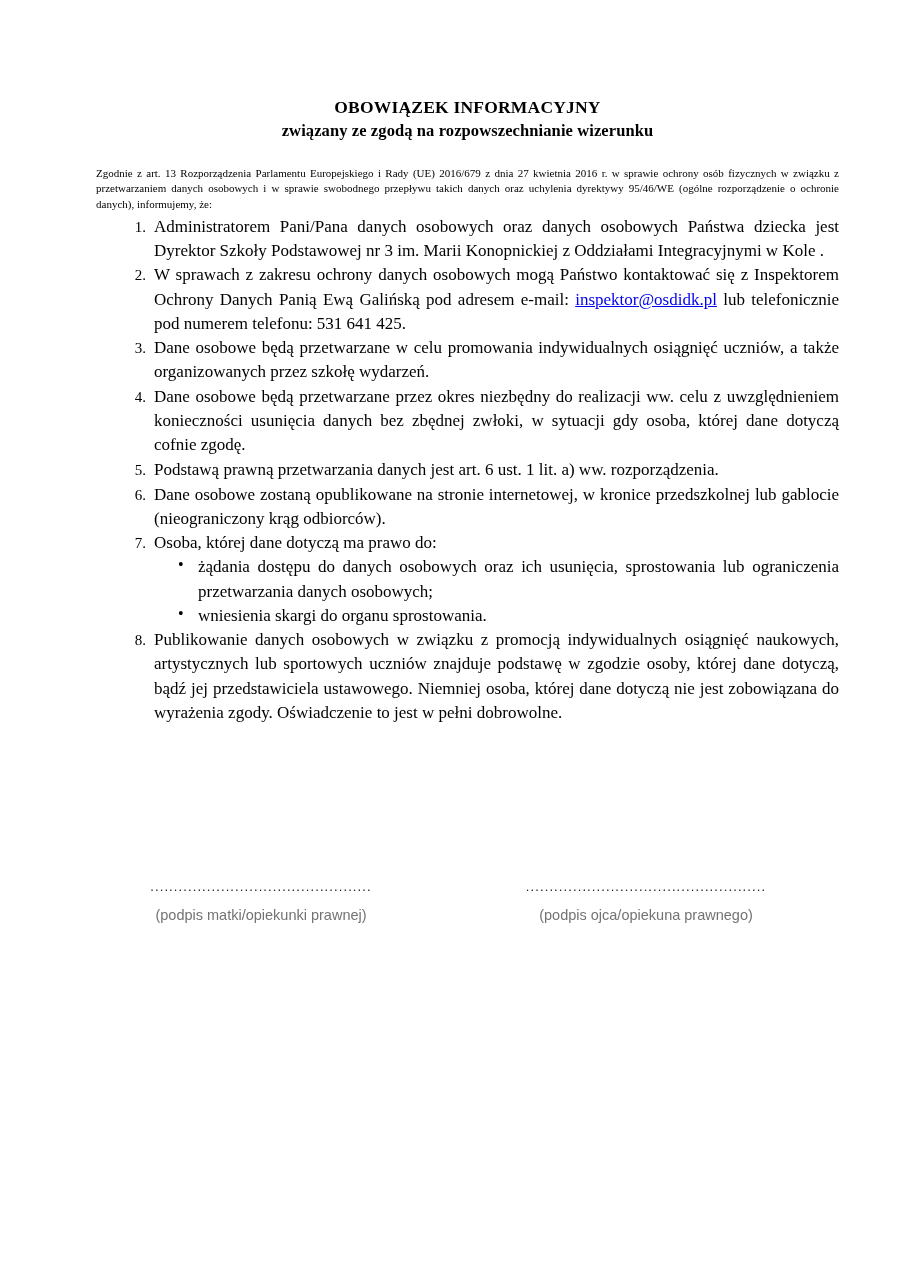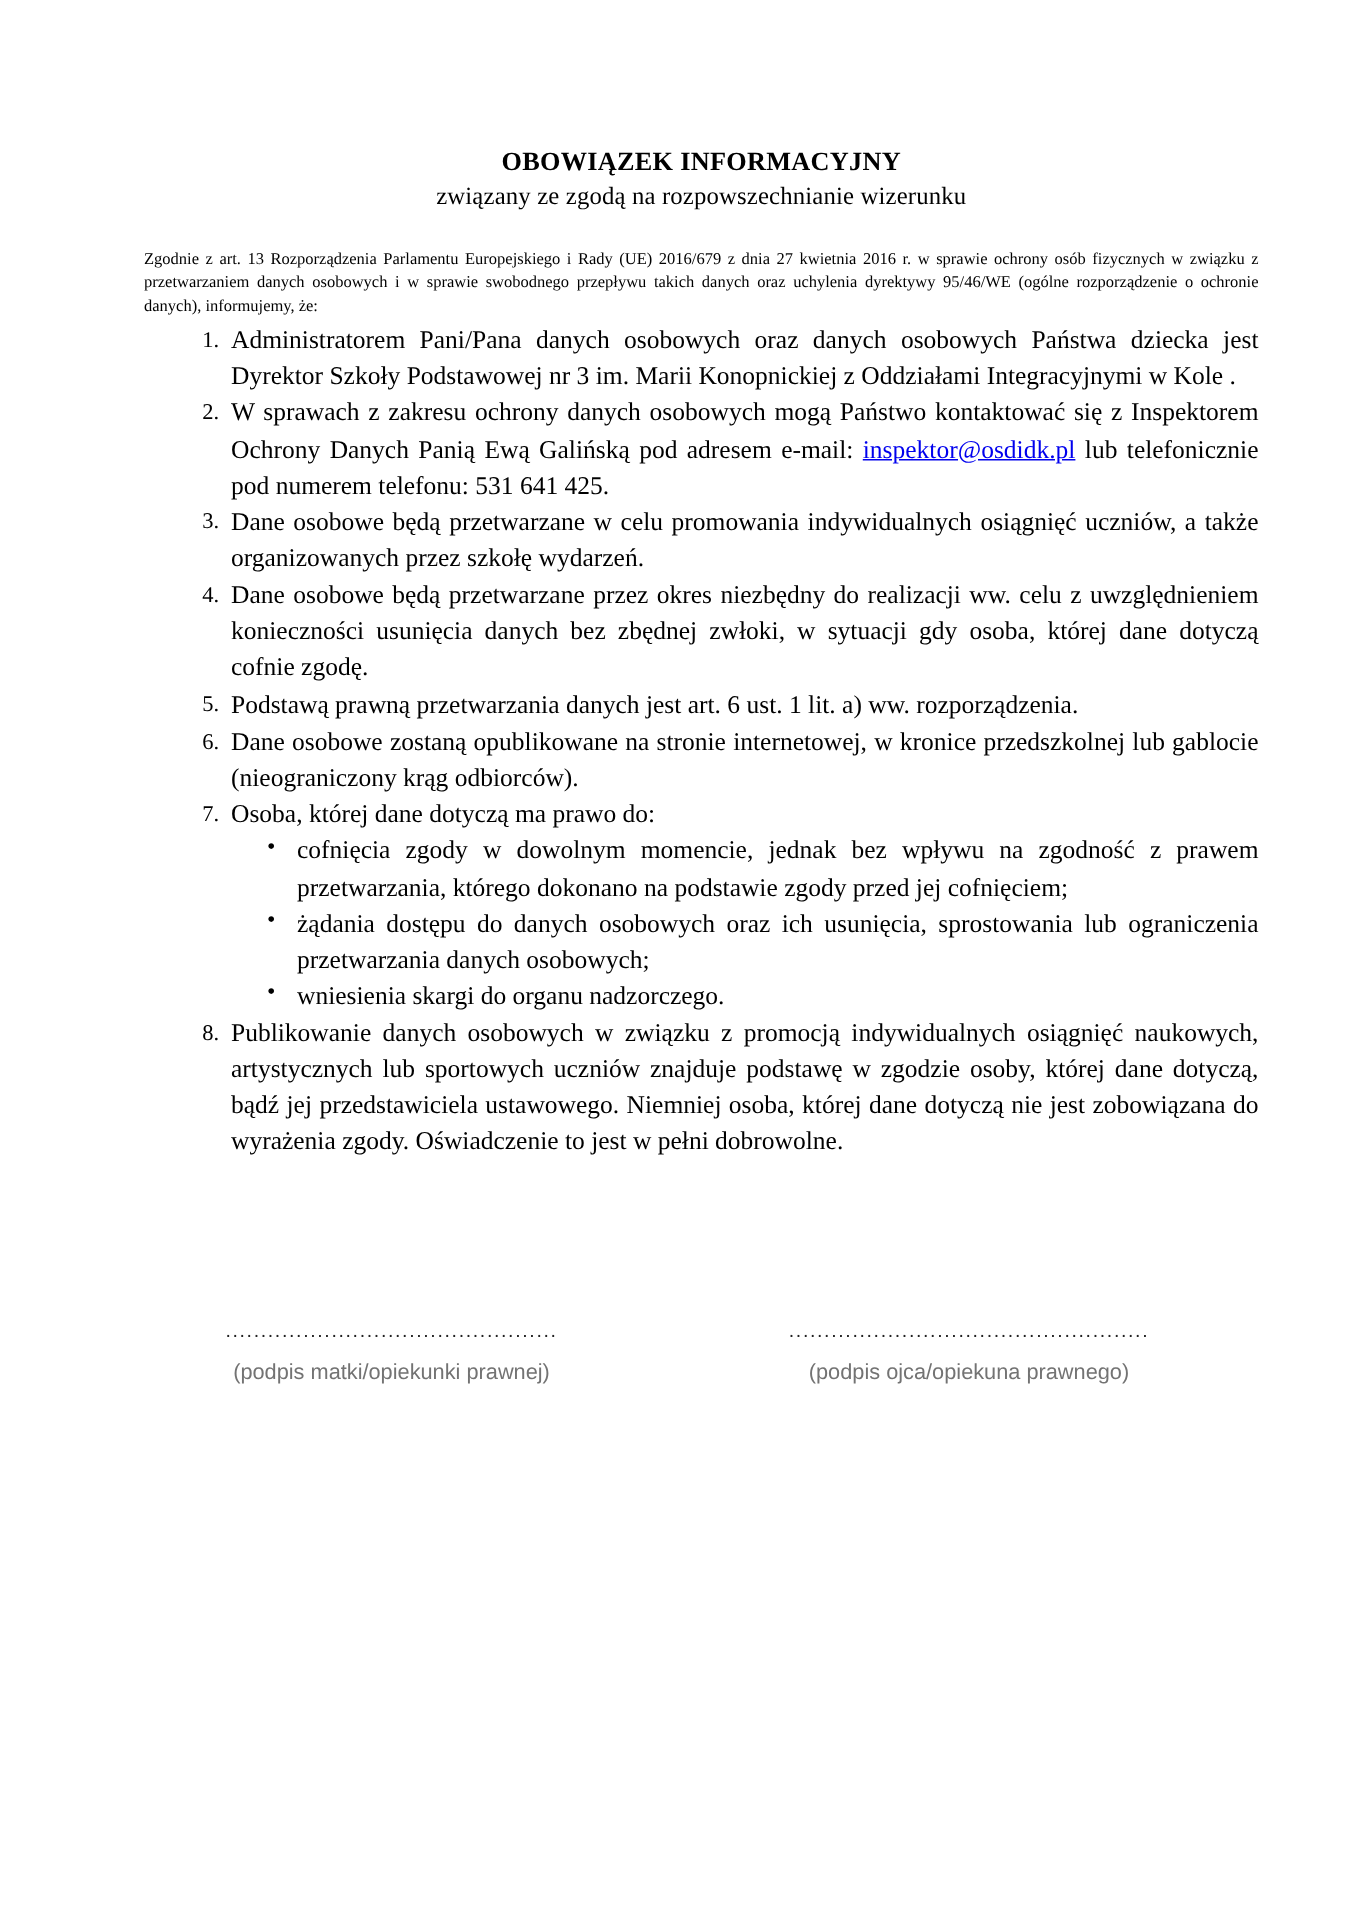--- a/index.html
+++ b/index.html
@@ -27,21 +27,21 @@
   .doc-title {
     text-align: center;
     font-weight: bold;
     font-size: 17.5px;
     letter-spacing: 0.2px;
     line-height: 1.28;
     margin: 0;
   }
   .doc-subtitle {
     text-align: center;
-    font-weight: normal;
+    font-weight: bold;
     font-size: 16.5px;
     letter-spacing: 0.1px;
     line-height: 1.3;
     margin: 2px 0 0 0;
   }
   .intro {
     margin: 24px 0 0 0;
     font-size: 11px;
     line-height: 1.42;
     text-align: justify;
@@ -148,27 +148,24 @@
     <li>
       <span>Podstawą prawną przetwarzania danych jest art. 6 ust. 1 lit. a) ww. rozporządzenia.</span>
     </li>
     <li>
       <span>Dane osobowe zostaną opublikowane na stronie internetowej, w kronice przedszkolnej lub gablocie (nieograniczony krąg odbiorców).</span>
     </li>
     <li>
       <span>Osoba, której dane dotyczą ma prawo do:</span>
       <ul class="sub-list">
         <li>
-          <span>cofnięcia zgody w dowolnym momencie, jednak bez wpływu na zgodność z prawem przetwarzania, którego dokonano na podstawie zgody przed jej cofnięciem;</span>
-        </li>
-        <li>
           <span>żądania dostępu do danych osobowych oraz ich usunięcia, sprostowania lub ograniczenia przetwarzania danych osobowych;</span>
         </li>
         <li>
-          <span>wniesienia skargi do organu nadzorczego.</span>
+          <span>wniesienia skargi do organu sprostowania.</span>
         </li>
       </ul>
     </li>
     <li>
       <span>Publikowanie danych osobowych w związku z promocją indywidualnych osiągnięć naukowych, artystycznych lub sportowych uczniów znajduje podstawę w zgodzie osoby, której dane dotyczą, bądź jej przedstawiciela ustawowego. Niemniej osoba, której dane dotyczą nie jest zobowiązana do wyrażenia zgody. Oświadczenie to jest w pełni dobrowolne.</span>
     </li>
   </ol>
 
   <div class="signatures">
     <div class="sig-block">

